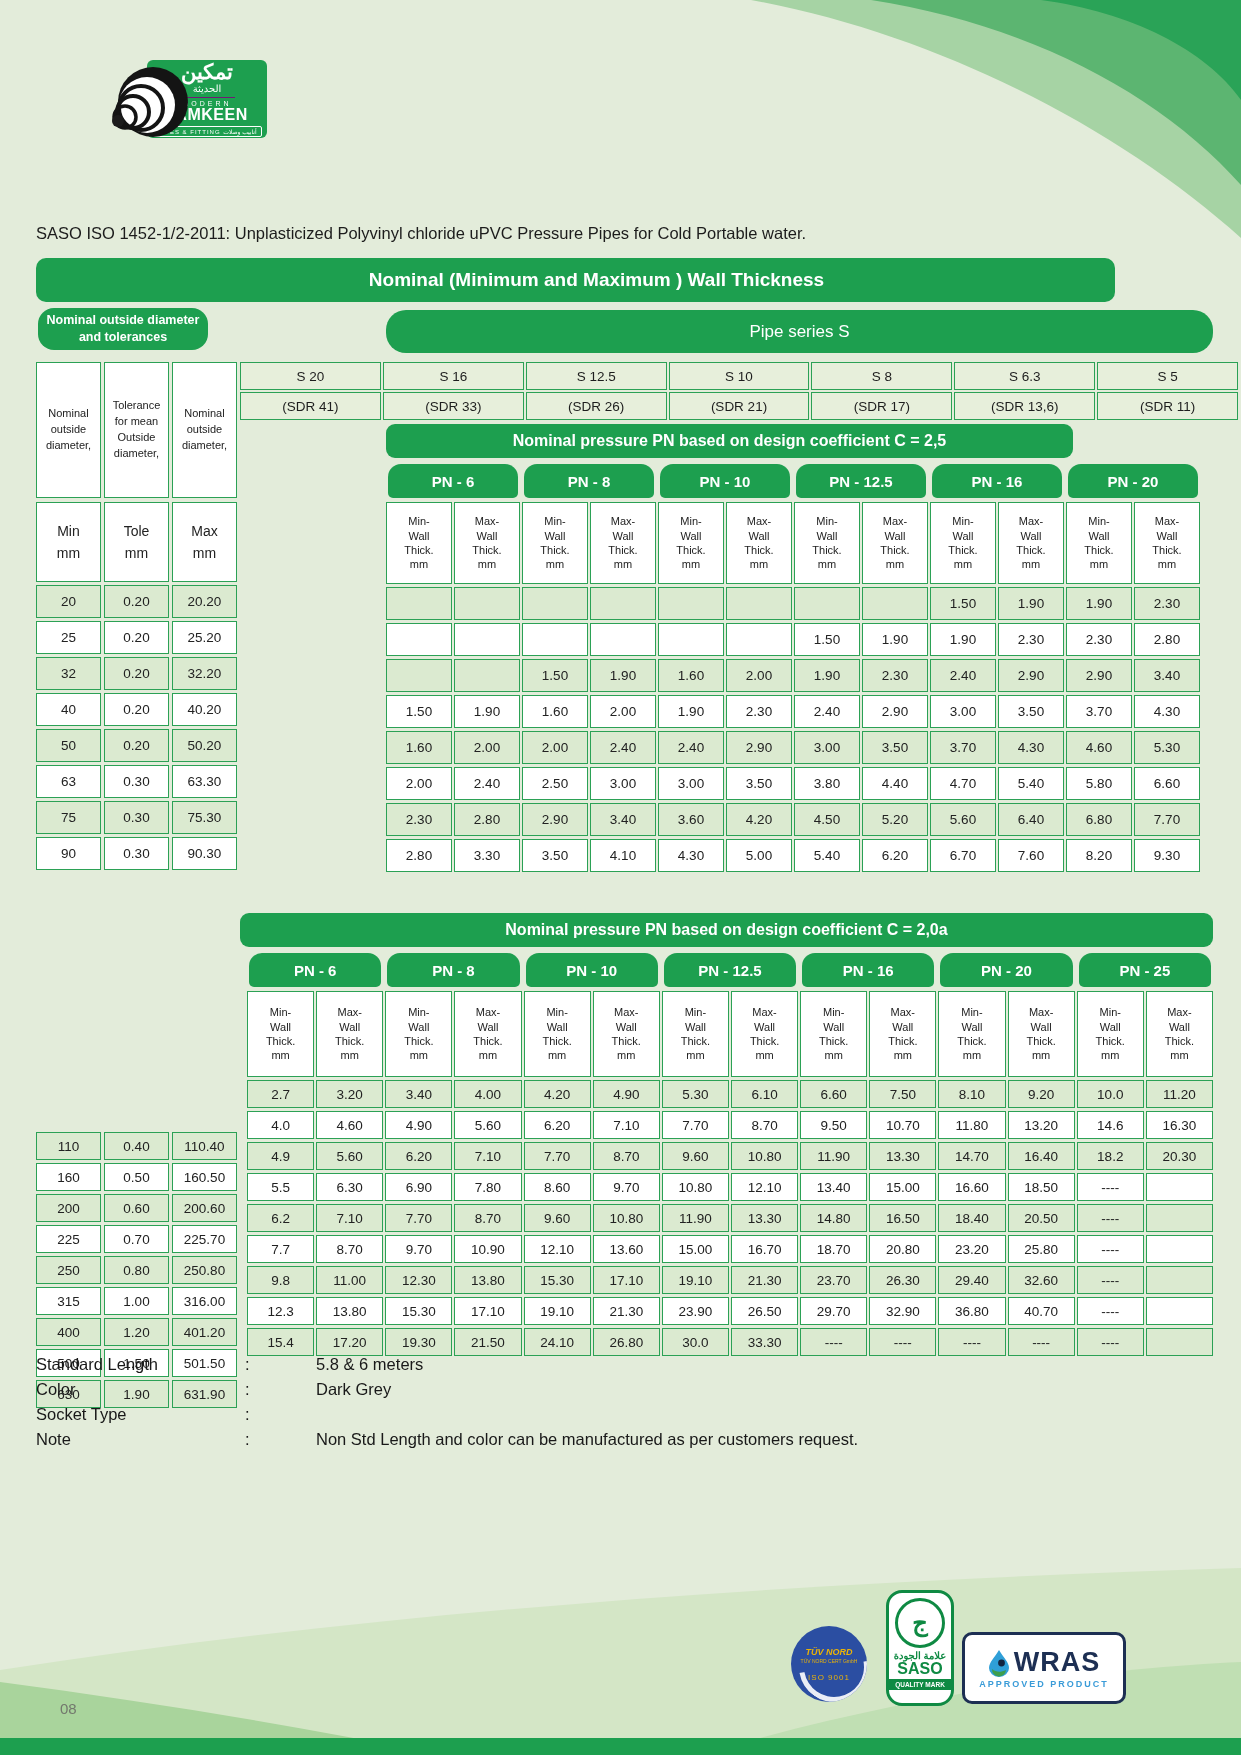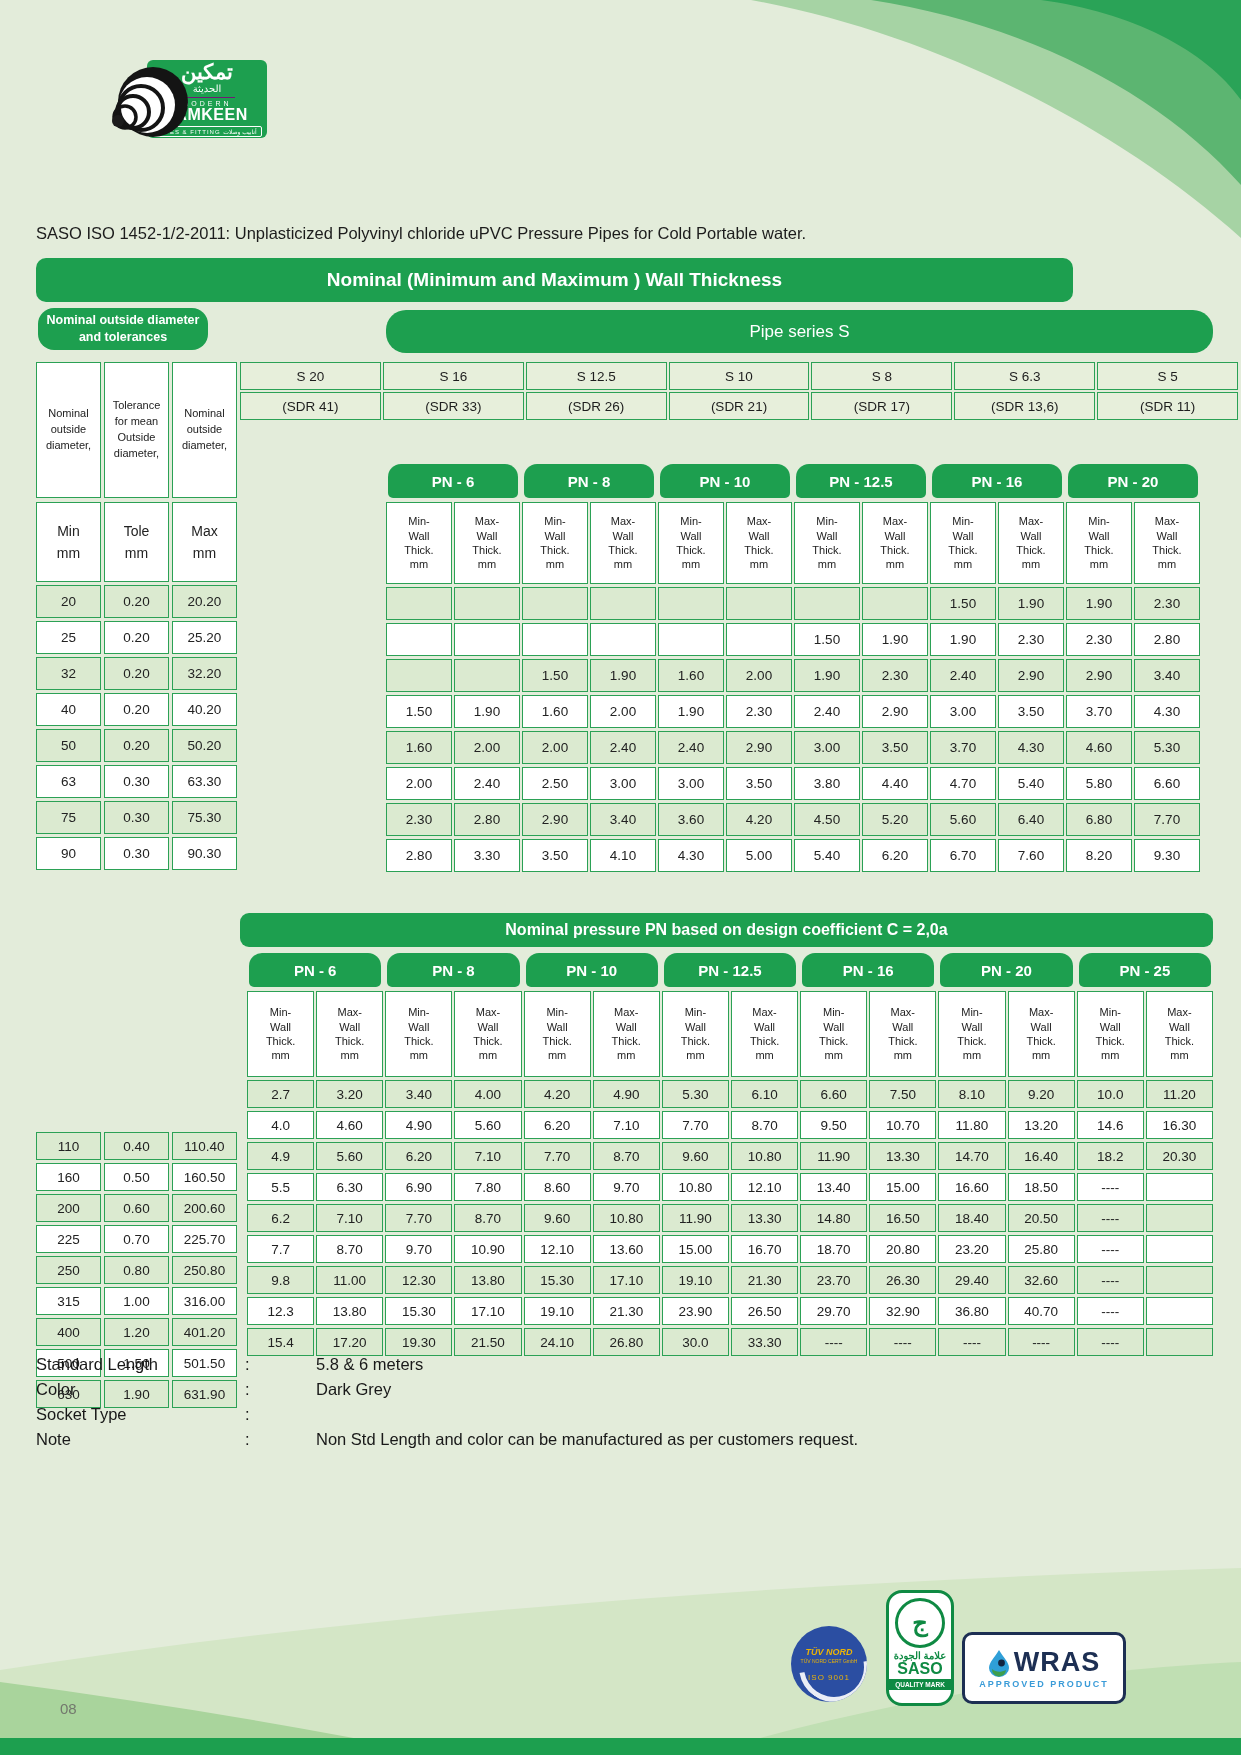--- a/index.html
+++ b/index.html
@@ -16,21 +16,21 @@
   .logo-box{position:absolute;left:62px;top:4px;width:120px;height:78px;background:#1d9f4f;border-radius:6px;
             display:flex;flex-direction:column;align-items:center;justify-content:center;color:#fff;}
   .logo-ar1{font-size:21px;font-weight:bold;line-height:1;}
   .logo-ar2{font-size:10px;line-height:1.3;border-bottom:1px solid #701a75;padding:0 14px 2px;}
   .logo-modern{font-size:7px;letter-spacing:3px;margin-top:2px;}
   .logo-name{font-size:16px;font-weight:bold;line-height:1.05;letter-spacing:.5px;}
   .logo-tag{font-size:6px;border:1px solid #fff;border-radius:2px;padding:1px 4px;margin-top:2px;letter-spacing:1px;}
 
   
   .title{position:absolute;left:36px;top:224px;font-size:16.5px;color:#1c1c1c;}
-  .main-banner{position:absolute;left:36px;top:258px;width:1037px;height:44px;border-radius:10px;font-size:19px;}
+  .main-banner{position:absolute;left:36px;top:258px;width:1037px;height:44px;border-radius:10px;font-size:19px;padding-left:42px;}
   .left-pill{position:absolute;left:38px;top:308px;width:170px;height:42px;border-radius:16px;font-size:12.5px;font-weight:bold;text-align:center;line-height:1.35;}
   .series-pill{position:absolute;left:386px;top:310px;width:827px;height:43px;border-radius:20px;font-size:17px;font-weight:normal;}
 
   
   .series-row{position:absolute;left:240px;top:362px;width:998px;display:flex;gap:2px;}
   .s-slot{flex:1;display:flex;flex-direction:column;gap:2px;}
   .hbox{border:1.6px solid #2ba155;background:#e7efdb;height:26px;display:flex;align-items:center;justify-content:center;
         font-size:13.5px;color:#1e1e1e;}
 
   
@@ -177,20 +177,21 @@
   </div>
   <div class="layer trio-head2">
     <div class="cell pre">Min
 mm</div>
     <div class="cell pre">Tole
 mm</div>
     <div class="cell pre">Max
 mm</div>
   </div>
 
+  <div class="layer greenbar t1-banner">Nominal pressure PN based on design coefficient C = 2,5</div>
   <div class="layer pn-region" id="t1-pn">
       <div class="pn-slot">
         <div class="pn-pill">PN - 6</div>
         <div class="pair">
           <div class="cell headcell pre">Min-
 Wall
 Thick.
 mm</div>
           <div class="cell headcell pre">Max-
 Wall

